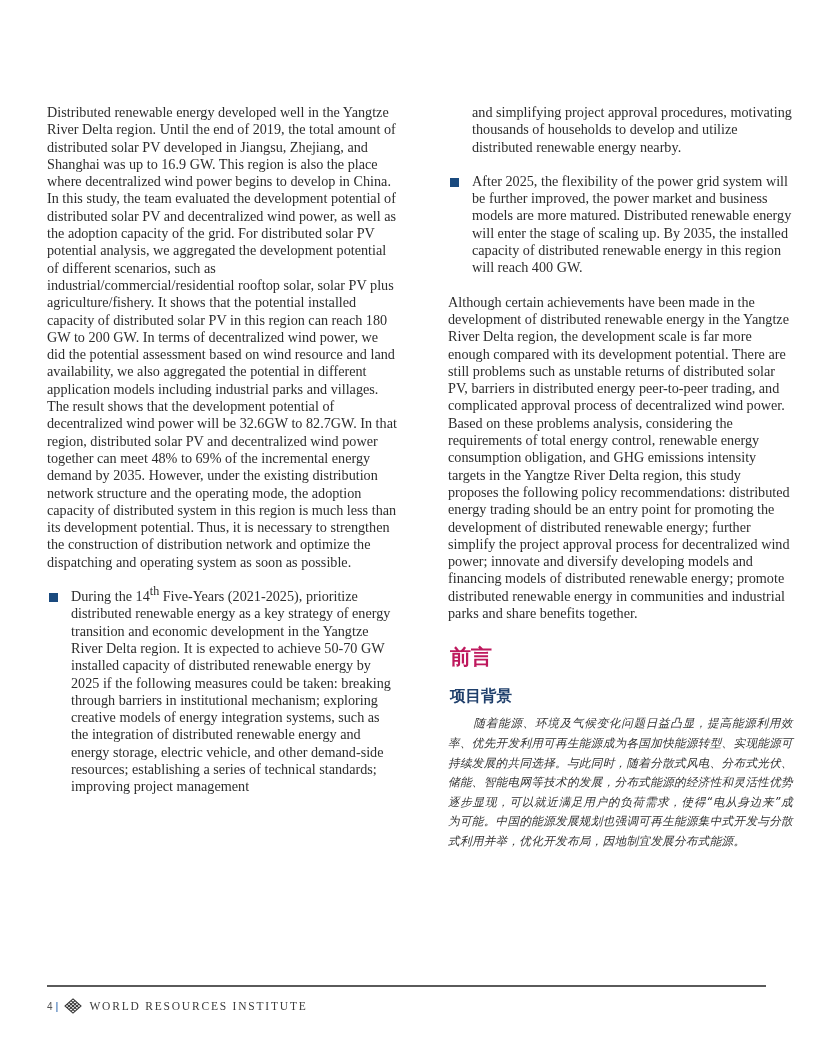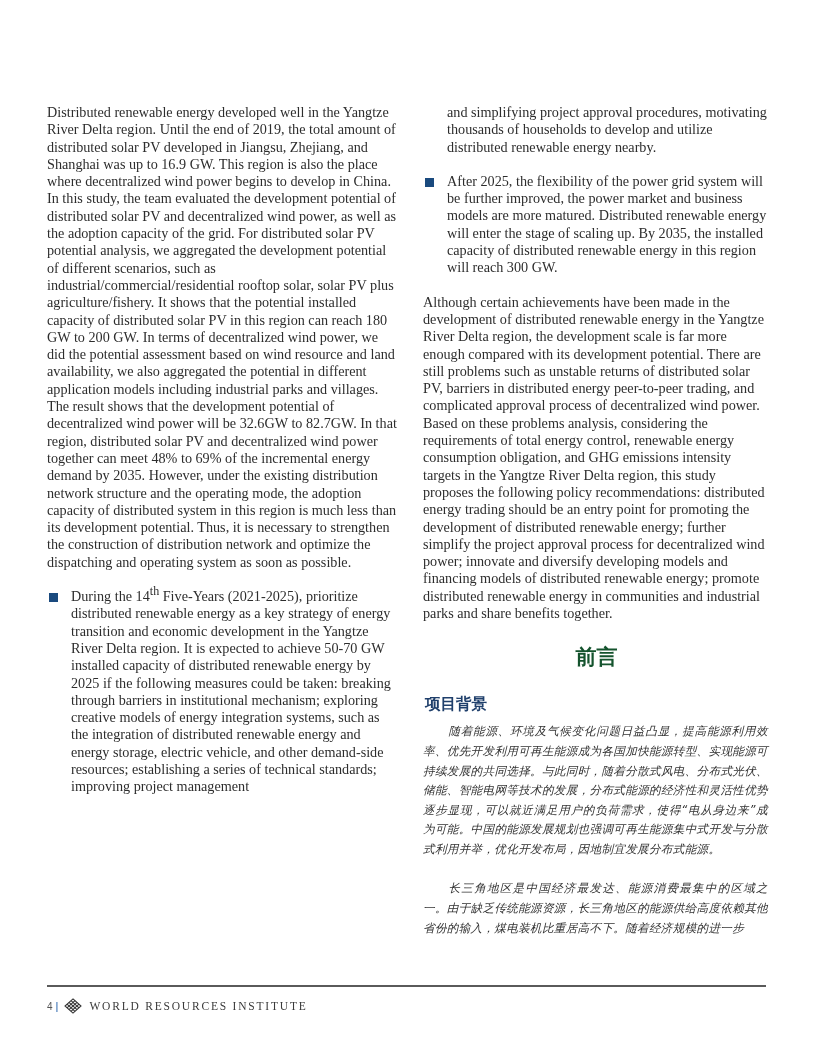--- a/index.html
+++ b/index.html
@@ -21,21 +21,21 @@
       font-family: "Liberation Serif", "DejaVu Serif", serif;
       font-size: 14.2px;
       line-height: 17.3px;
       color: #2d2d2d;
     }
     .col-left {
       left: 47px;
       width: 350px;
     }
     .col-right {
-      left: 423px;
+      left: 448px;
       width: 345px;
     }
     .para {
       margin: 0 0 17px 0;
     }
     .bullet {
       position: relative;
       padding-left: 24px;
       margin: 0 0 17px 0;
     }
@@ -53,31 +53,30 @@
     }
     sup {
       font-size: 12px;
       line-height: 0;
       vertical-align: super;
     }
     .h-orange {
       font-family: "DejaVu Sans", "Liberation Sans", sans-serif;
       font-weight: bold;
       font-size: 21px;
-      color: #14532d;
+      color: #be185d;
       margin: 22px 0 8px 2px;
       line-height: 26px;
-      text-align: center;
     }
     .h-blue {
       font-family: "DejaVu Sans", "Liberation Sans", sans-serif;
       font-weight: bold;
       font-size: 15.5px;
       color: #1f3f6b;
-      margin: 24px 0 8px 2px;
+      margin: 16px 0 8px 2px;
       line-height: 20px;
     }
     .zh {
       font-family: "DejaVu Sans", "Liberation Sans", sans-serif;
       font-size: 11.6px;
       line-height: 19.6px;
       color: #333;
       text-indent: 2.2em;
       text-align: justify;
       margin: 0 0 20px 0;
@@ -132,27 +131,26 @@
   <div class="bullet">
     <span class="bullet-marker"></span>
     <span>During the 14</span><sup>th</sup><span> Five-Years (2021-2025), prioritize distributed renewable energy as a key strategy of energy transition and economic development in the Yangtze River Delta region. It is expected to achieve 50-70 GW installed capacity of distributed renewable energy by 2025 if the following measures could be taken: breaking through barriers in institutional mechanism; exploring creative models of energy integration systems, such as the integration of distributed renewable energy and energy storage, electric vehicle, and other demand-side resources; establishing a series of technical standards; improving project management</span>
   </div>
 </div>
 
 <div class="col col-right">
   <p class="cont">and simplifying project approval procedures, motivating thousands of households to develop and utilize distributed renewable energy nearby.</p>
   <div class="bullet">
     <span class="bullet-marker"></span>
-    <span>After 2025, the flexibility of the power grid system will be further improved, the power market and business models are more matured. Distributed renewable energy will enter the stage of scaling up. By 2035, the installed capacity of distributed renewable energy in this region will reach 300 GW.</span>
+    <span>After 2025, the flexibility of the power grid system will be further improved, the power market and business models are more matured. Distributed renewable energy will enter the stage of scaling up. By 2035, the installed capacity of distributed renewable energy in this region will reach 400 GW.</span>
   </div>
   <p class="para">Although certain achievements have been made in the development of distributed renewable energy in the Yangtze River Delta region, the development scale is far more enough compared with its development potential. There are still problems such as unstable returns of distributed solar PV, barriers in distributed energy peer-to-peer trading, and complicated approval process of decentralized wind power. Based on these problems analysis, considering the requirements of total energy control, renewable energy consumption obligation, and GHG emissions intensity targets in the Yangtze River Delta region, this study proposes the following policy recommendations: distributed energy trading should be an entry point for promoting the development of distributed renewable energy; further simplify the project approval process for decentralized wind power; innovate and diversify developing models and financing models of distributed renewable energy; promote distributed renewable energy in communities and industrial parks and share benefits together.</p>
   <div class="h-orange">前言</div>
   <div class="h-blue">项目背景</div>
   <p class="zh">随着能源、环境及气候变化问题日益凸显，提高能源利用效率、优先开发利用可再生能源成为各国加快能源转型、实现能源可持续发展的共同选择。与此同时，随着分散式风电、分布式光伏、储能、智能电网等技术的发展，分布式能源的经济性和灵活性优势逐步显现，可以就近满足用户的负荷需求，使得“电从身边来”成为可能。中国的能源发展规划也强调可再生能源集中式开发与分散式利用并举，优化开发布局，因地制宜发展分布式能源。</p>
-  <p class="zh">长三角地区是中国经济最发达、能源消费最集中的区域之一。由于缺乏传统能源资源，长三角地区的能源供给高度依赖其他省份的输入，煤电装机比重居高不下。随着经济规模的进一步</p>
 </div>
 
 <div class="footer-rule"></div>
 <div class="footer">
   <span class="page-num">4</span>
   <span class="pipe">|</span>
   <svg class="logo" viewBox="0 0 20 18">
     <g stroke="#333" stroke-width="1.2" fill="none">
       <path d="M10 1 L19 9 L10 17 L1 9 Z"></path>
       <path d="M5.5 5 L14.5 13"></path>

